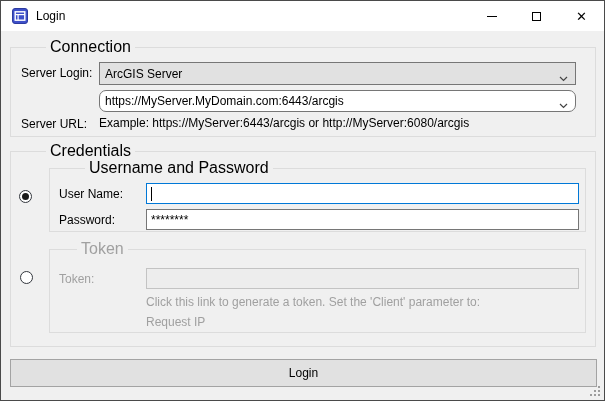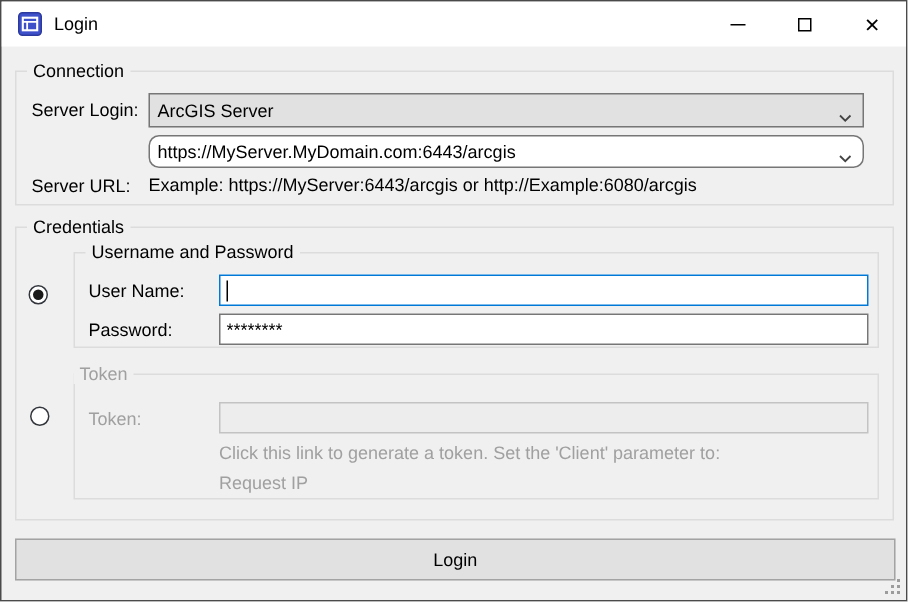--- a/index.html
+++ b/index.html
@@ -10,21 +10,21 @@
   }
   .titlebar{position:absolute;left:0;top:0;width:100%;height:30px;background:#ffffff;}
   .app-icon{position:absolute;left:11px;top:7px;width:16px;height:16px;}
   .title-text{position:absolute;left:35px;top:0;line-height:30px;font-size:12px;color:#000;}
   .caption-buttons{position:absolute;right:0;top:0;height:30px;display:flex;}
   .cap-btn{width:45px;height:30px;display:flex;align-items:center;justify-content:center;}
   .glyph-min{width:10px;height:1px;background:#000;}
   .glyph-max{width:9px;height:9px;border:1px solid #000;box-sizing:border-box;background:transparent;}
   .glyph-close{font-size:13px;color:#000;line-height:1;}
   .frame{position:absolute;border:1px solid #dcdcdc;box-sizing:border-box;background:transparent;}
-  .frame-label{position:absolute;background:#f0f0f0;padding:0 4px;font-size:12px;line-height:14px;}
+  .frame-label{position:absolute;background:#f0f0f0;padding:0 4px;font-size:16px;line-height:14px;margin-left:28px;}
   .lbl{position:absolute;font-size:12px;line-height:14px;color:#000;white-space:nowrap;}
   .lbl.disabled,.frame-label.disabled{color:#a0a0a0;}
   .combo{
     position:absolute;box-sizing:border-box;border:1px solid #767676;
     display:flex;align-items:center;padding:0 21px 0 5px;font-size:12px;white-space:nowrap;overflow:hidden;
   }
   .combo .chev{position:absolute;right:7px;top:50%;margin-top:-3px;}
   .combo-grey{background:#e1e1e1;}
   .combo-white{background:#ffffff;border-radius:7px;}
   .tb{
@@ -91,21 +91,21 @@
   <span class="lbl" style="left:20px;top:93px;margin-top:23px;">Server URL:</span>
   <div class="combo combo-white" style="left:98px;top:89px;width:477px;height:22px;">
     <span>https://MyServer.MyDomain.com:6443/arcgis</span>
     <span class="chev">
       <svg width="9" height="6" viewBox="0 0 9 6">
           <path d="M1 1 L4.5 4.5 L8 1" fill="none" stroke="#444" stroke-width="1.2"></path>
         </svg>
     </span>
   </div>
 
-  <span class="lbl" style="left:98px;top:115px;">Example: https://MyServer:6443/arcgis or http://Example:6080/arcgis</span>
+  <span class="lbl" style="left:98px;top:115px;">Example: https://MyServer:6443/arcgis or http://MyServer:6080/arcgis</span>
 
   <div class="frame" style="left:9px;top:150px;width:586px;height:196px;"></div>
   <span class="frame-label" style="left:17px;top:143px;">Credentials</span>
 
   <span class="radio checked" style="left:18px;top:189px;"></span>
   <div class="frame" style="left:48px;top:167px;width:537px;height:64px;"></div>
   <span class="frame-label" style="left:56px;top:160px;">Username and Password</span>
 
   <span class="lbl" style="left:58px;top:186px;">User Name:</span>
   <input class="tb focused" type="text" style="left: 145px; top: 182px; width: 433px; height: 21px;" value="">

